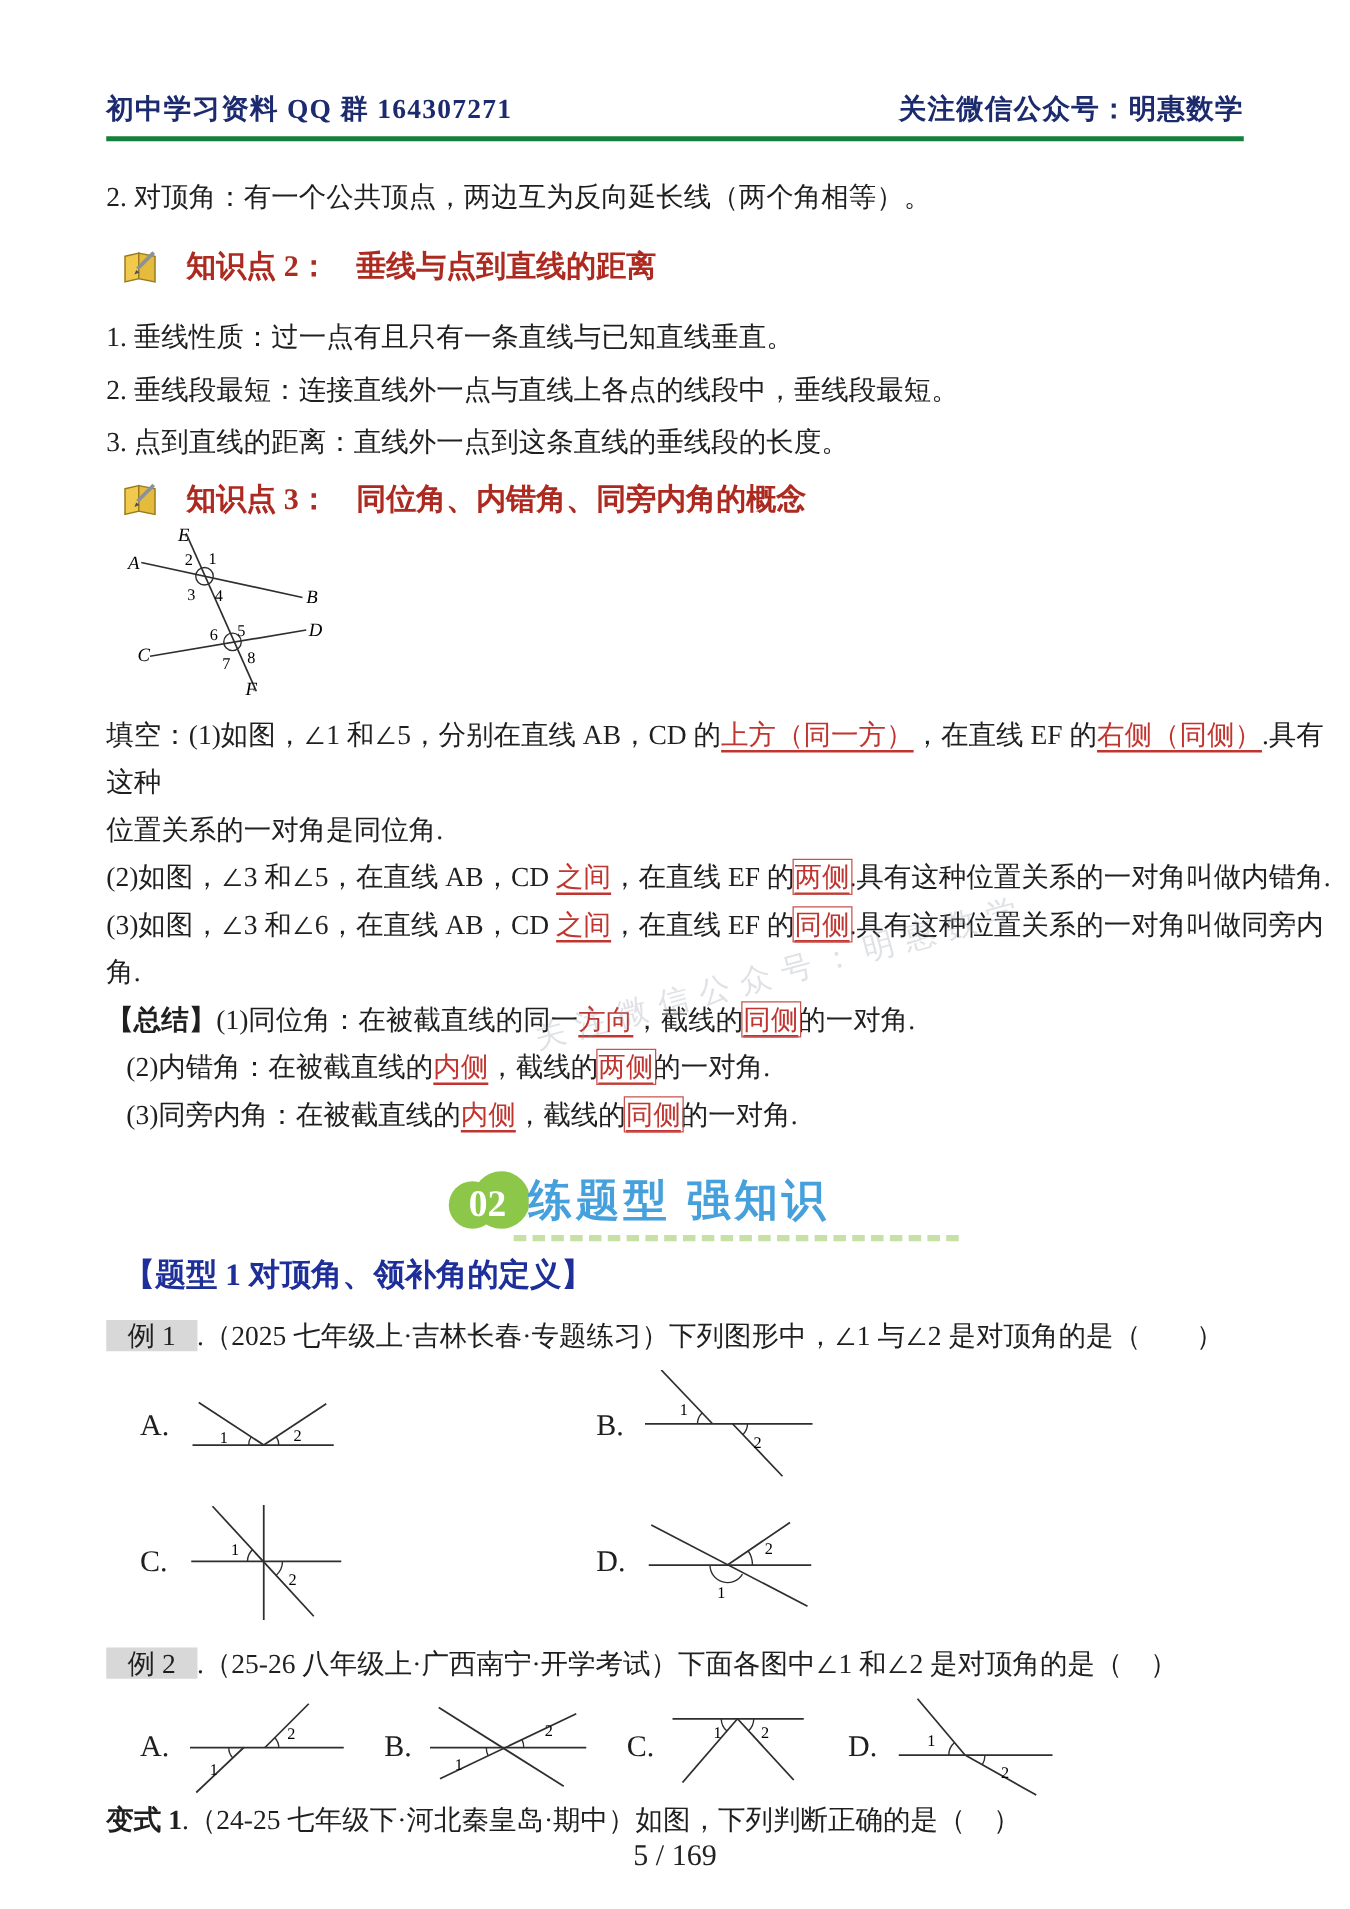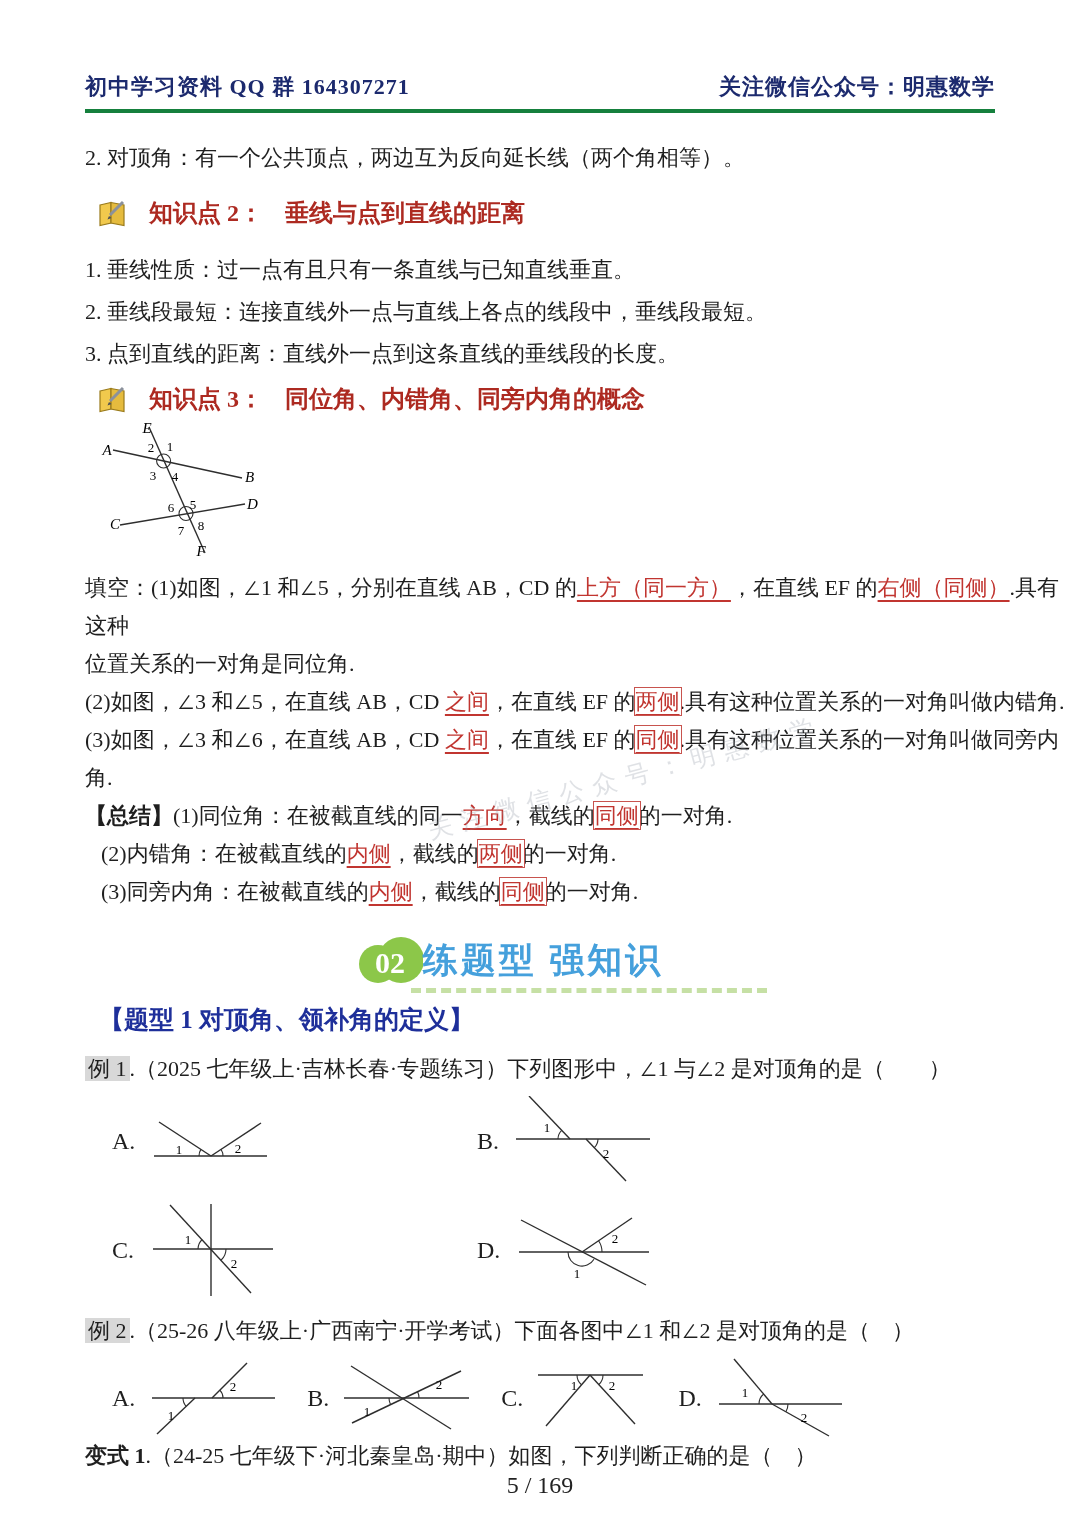--- a/index.html
+++ b/index.html
@@ -28,21 +28,21 @@
   .boxed{outline:1px solid #c8534e;outline-offset:1px;}
   .sum-line{margin:0 0 0 85px;font-size:22px;line-height:38px;white-space:nowrap;}
   .sum-ind{margin-left:101px;}
   .sum-label{font-weight:bold;text-align:center;}
   
   .badge-wrap{position:relative;width:fit-content;margin:20px auto 0 auto;transform:translateX(-30px);display:flex;align-items:center;height:58px;}
   .badge-title{color:#45a0dc;font-weight:bold;font-size:35px;font-family:"Liberation Sans",sans-serif;letter-spacing:3px;white-space:nowrap;}
   .badge-dash{position:absolute;left:54px;bottom:-4px;width:356px;border-top:5px dashed #c6e0a5;}
   
   .topic{margin:14px 0 0 99px;color:#1e2f9a;font-weight:bold;font-size:25px;white-space:nowrap;}
-  .extag{background:#d8d8d8;padding:0 3px;}
+  .extag{background:#d8d8d8;padding:0 17px;}
   .ex-line{margin-top:18px;}
   .vtag{font-weight:bold;}
   
   .opt-grid{margin:12px 0 0 112px;display:grid;grid-template-columns:365px 365px;row-gap:14px;align-items:center;}
   .opt{display:flex;align-items:center;gap:14px;}
   .opt-label{font-size:24px;}
   .opt-row{margin:10px 0 0 112px;display:flex;gap:30px;align-items:center;}
   .opt-row .opt{gap:10px;}
   .ex2line{margin-top:16px;}
   .varline{}

